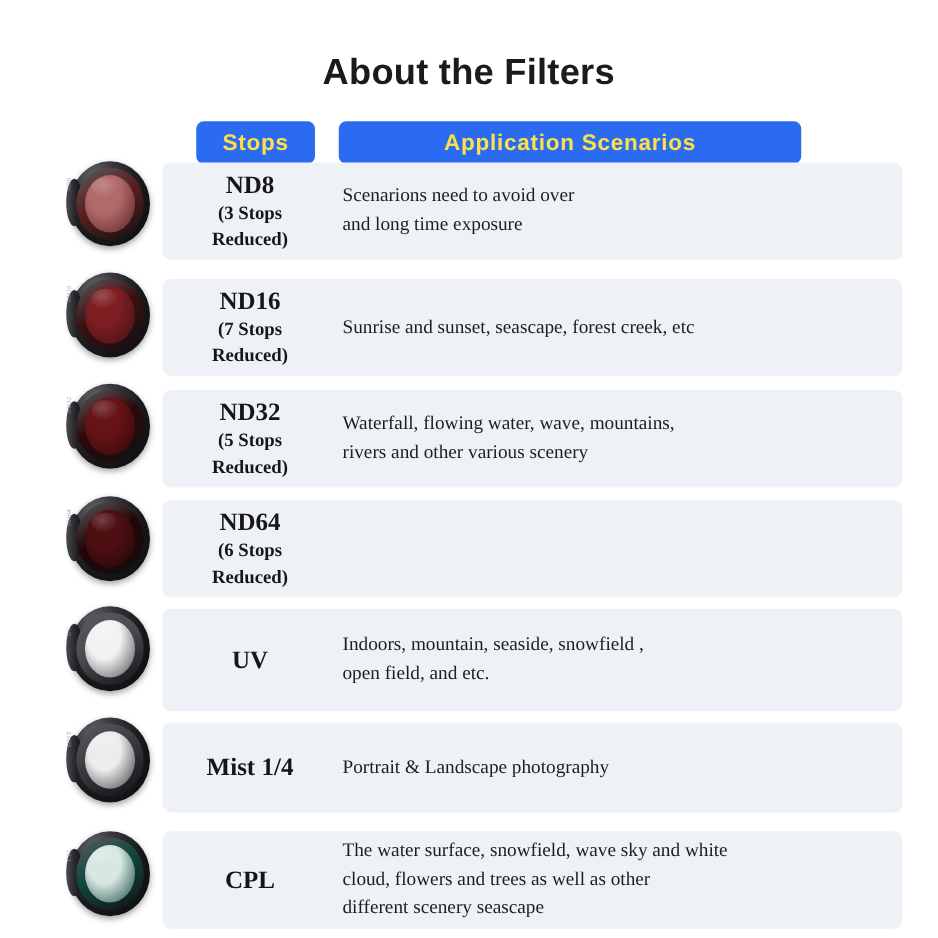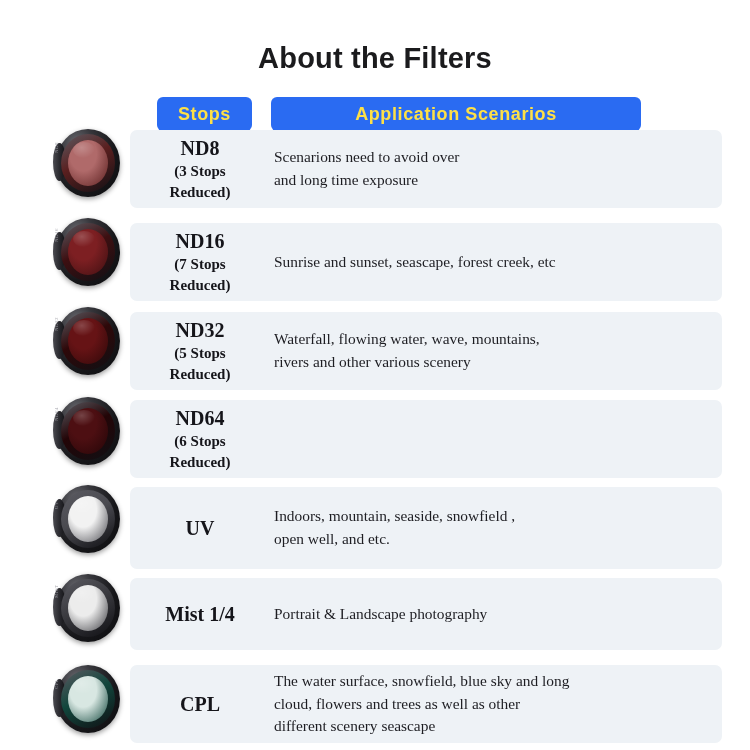--- a/index.html
+++ b/index.html
@@ -288,21 +288,21 @@
         <div class="lens-gloss"></div>
         <div class="lens-label">UV</div>
       </div>
       <div class="row" style="top: 487px; height: 82px;">
         <div class="row-bg"></div>
         <div class="stops-cell">
           <div class="stops-main">UV</div>
         </div>
         <div class="desc-cell">
           <div>Indoors, mountain, seaside, snowfield ,</div>
-          <div>open well, and etc.</div>
+          <div>open field, and etc.</div>
         </div>
       </div>
       <div class="lens" style="top: 572px;">
         <div class="lens-outer"></div>
         <div class="lens-barrel"></div>
         <div class="lens-ring" style="background: linear-gradient(150deg, rgb(91, 91, 98) 0%, rgb(58, 58, 63) 45%, rgb(16, 16, 20) 100%);"></div>
         <div class="lens-glass" style="background: radial-gradient(at 38% 30%, rgb(236, 236, 236) 0%, rgb(236, 236, 236) 38%, rgb(58, 58, 63) 100%);"></div>
         <div class="lens-gloss"></div>
         <div class="lens-label">MIST</div>
       </div>
@@ -322,20 +322,20 @@
         <div class="lens-glass" style="background: radial-gradient(at 38% 30%, rgb(216, 231, 226) 0%, rgb(216, 231, 226) 38%, rgb(17, 70, 60) 100%);"></div>
         <div class="lens-gloss"></div>
         <div class="lens-label">CPL</div>
       </div>
       <div class="row" style="top: 665px; height: 78px;">
         <div class="row-bg"></div>
         <div class="stops-cell">
           <div class="stops-main">CPL</div>
         </div>
         <div class="desc-cell">
-          <div>The water surface, snowfield, blue sky and long</div>
+          <div>The water surface, snowfield, wave sky and white</div>
           <div>cloud, flowers and trees as well as other</div>
           <div>different scenery seascape</div>
         </div>
       </div>
     </div>
 
 </div>
 
 </body></html>

